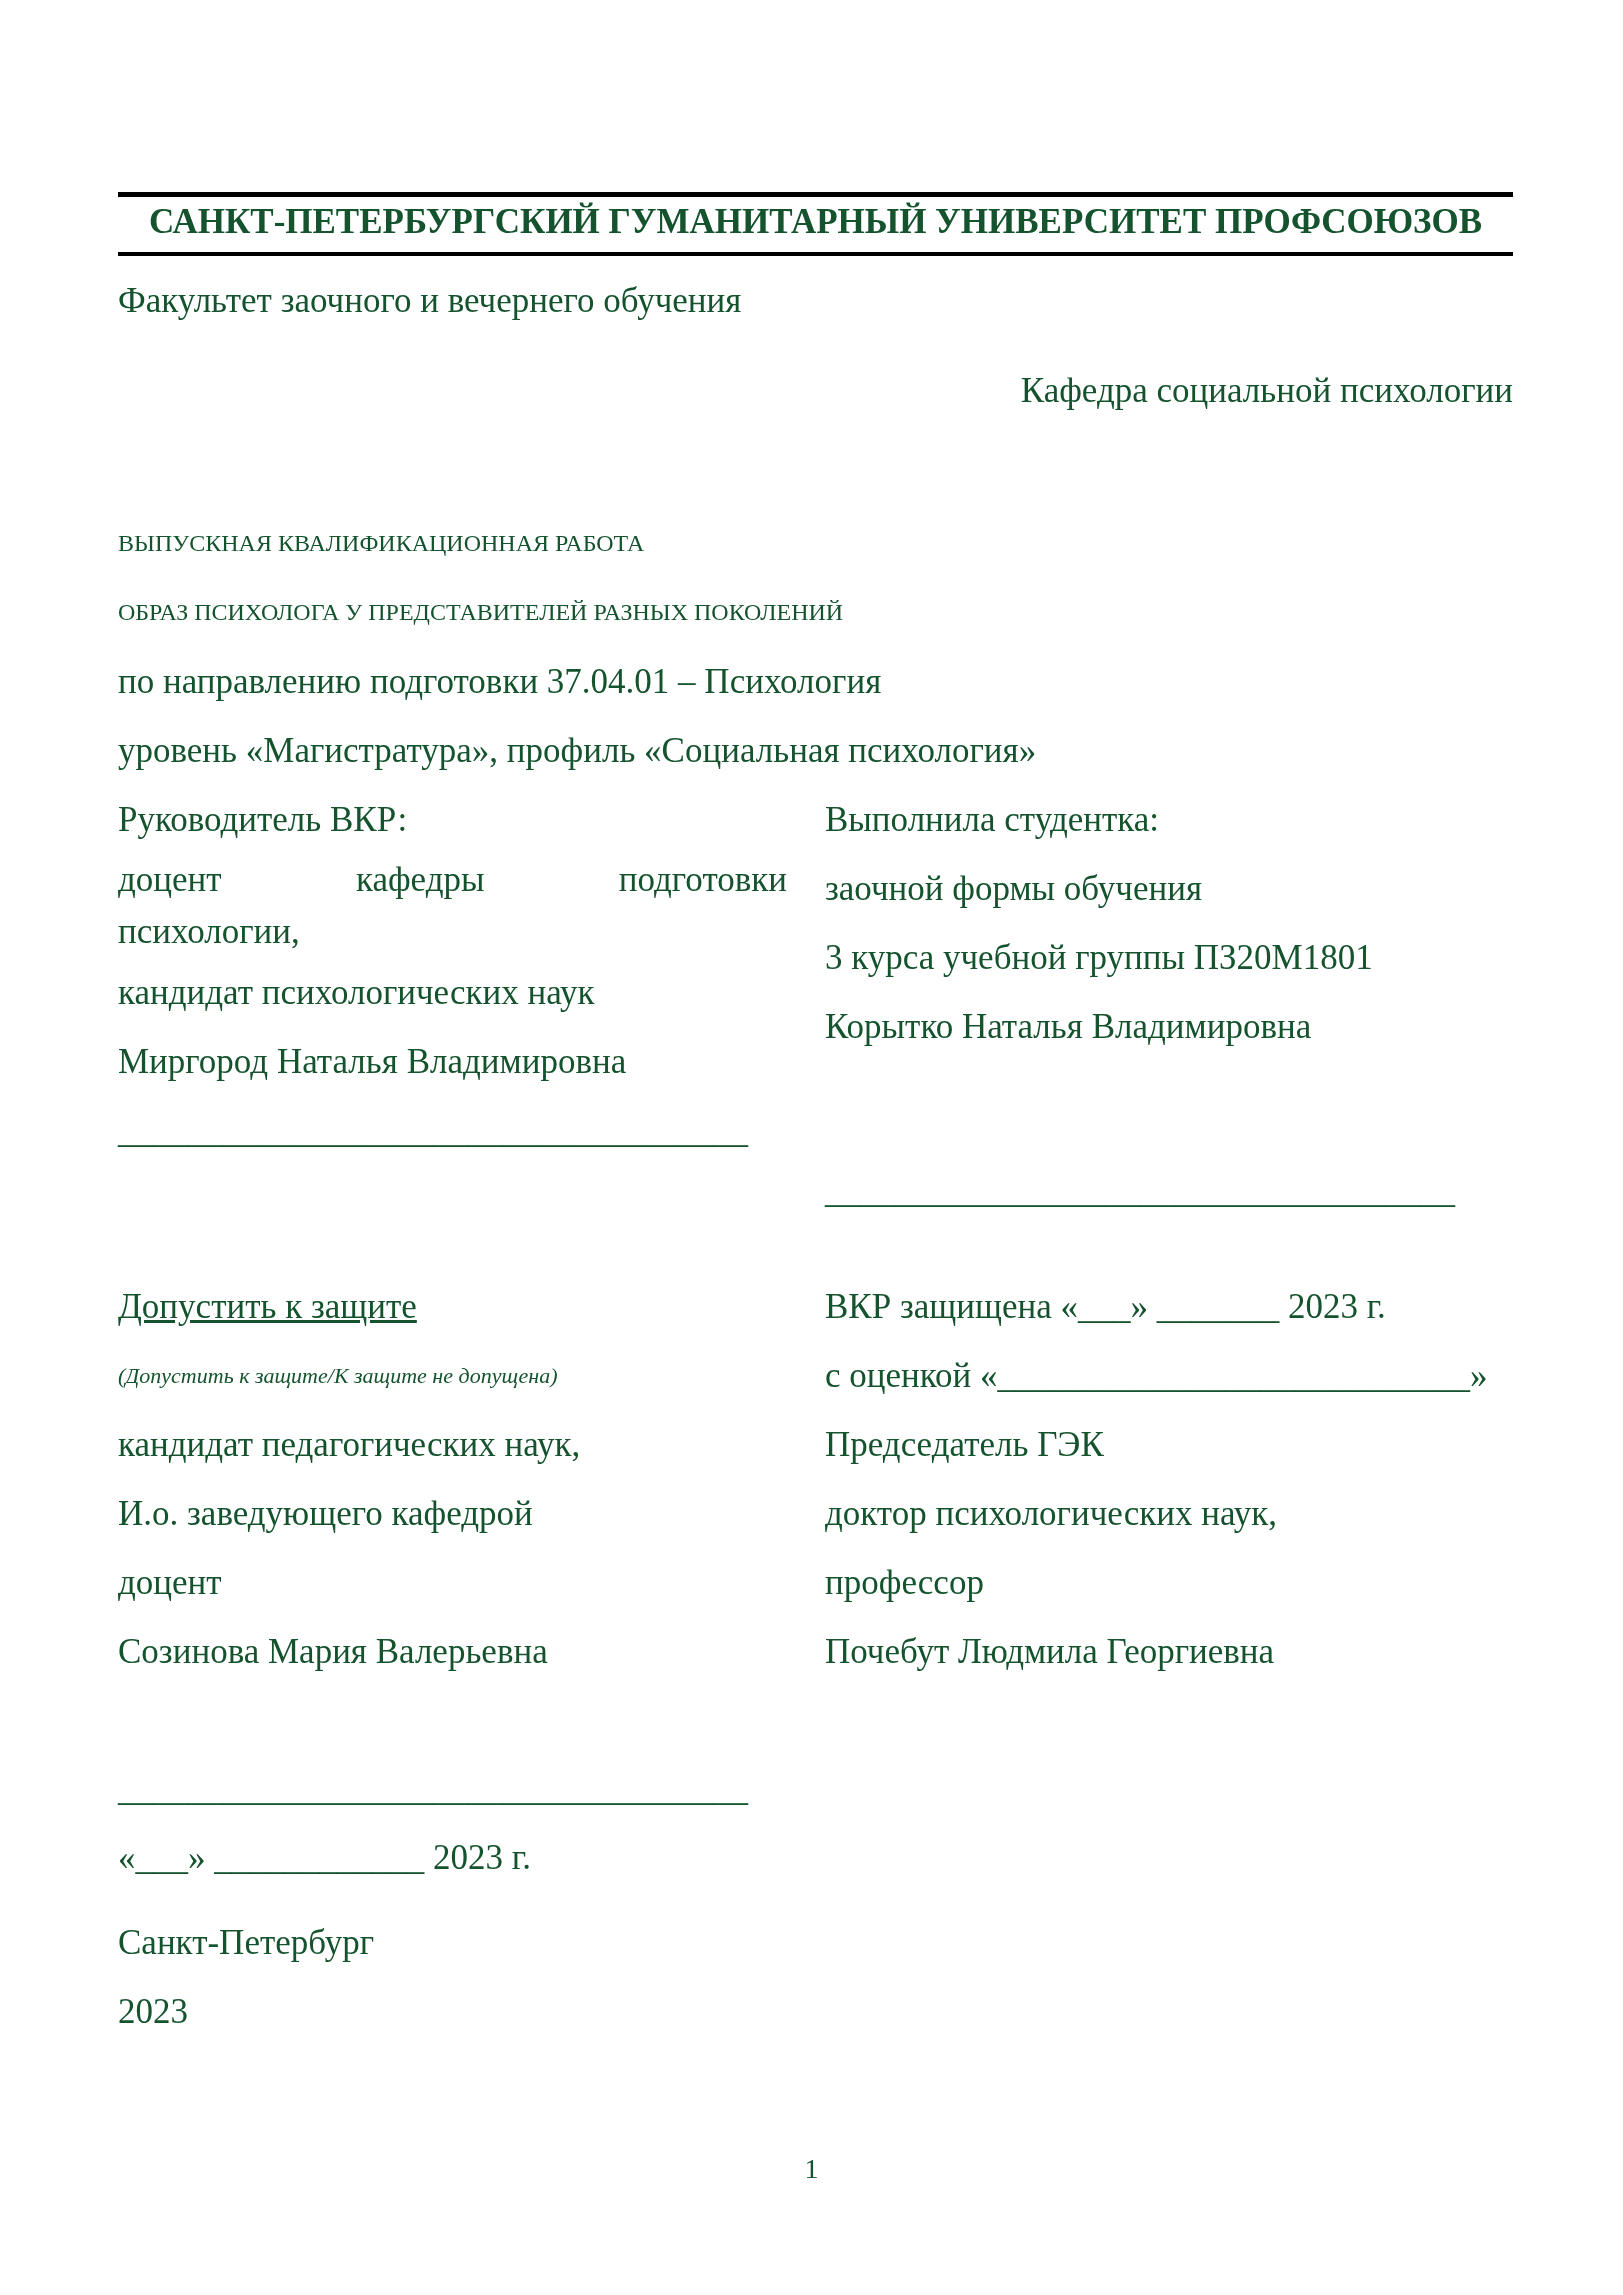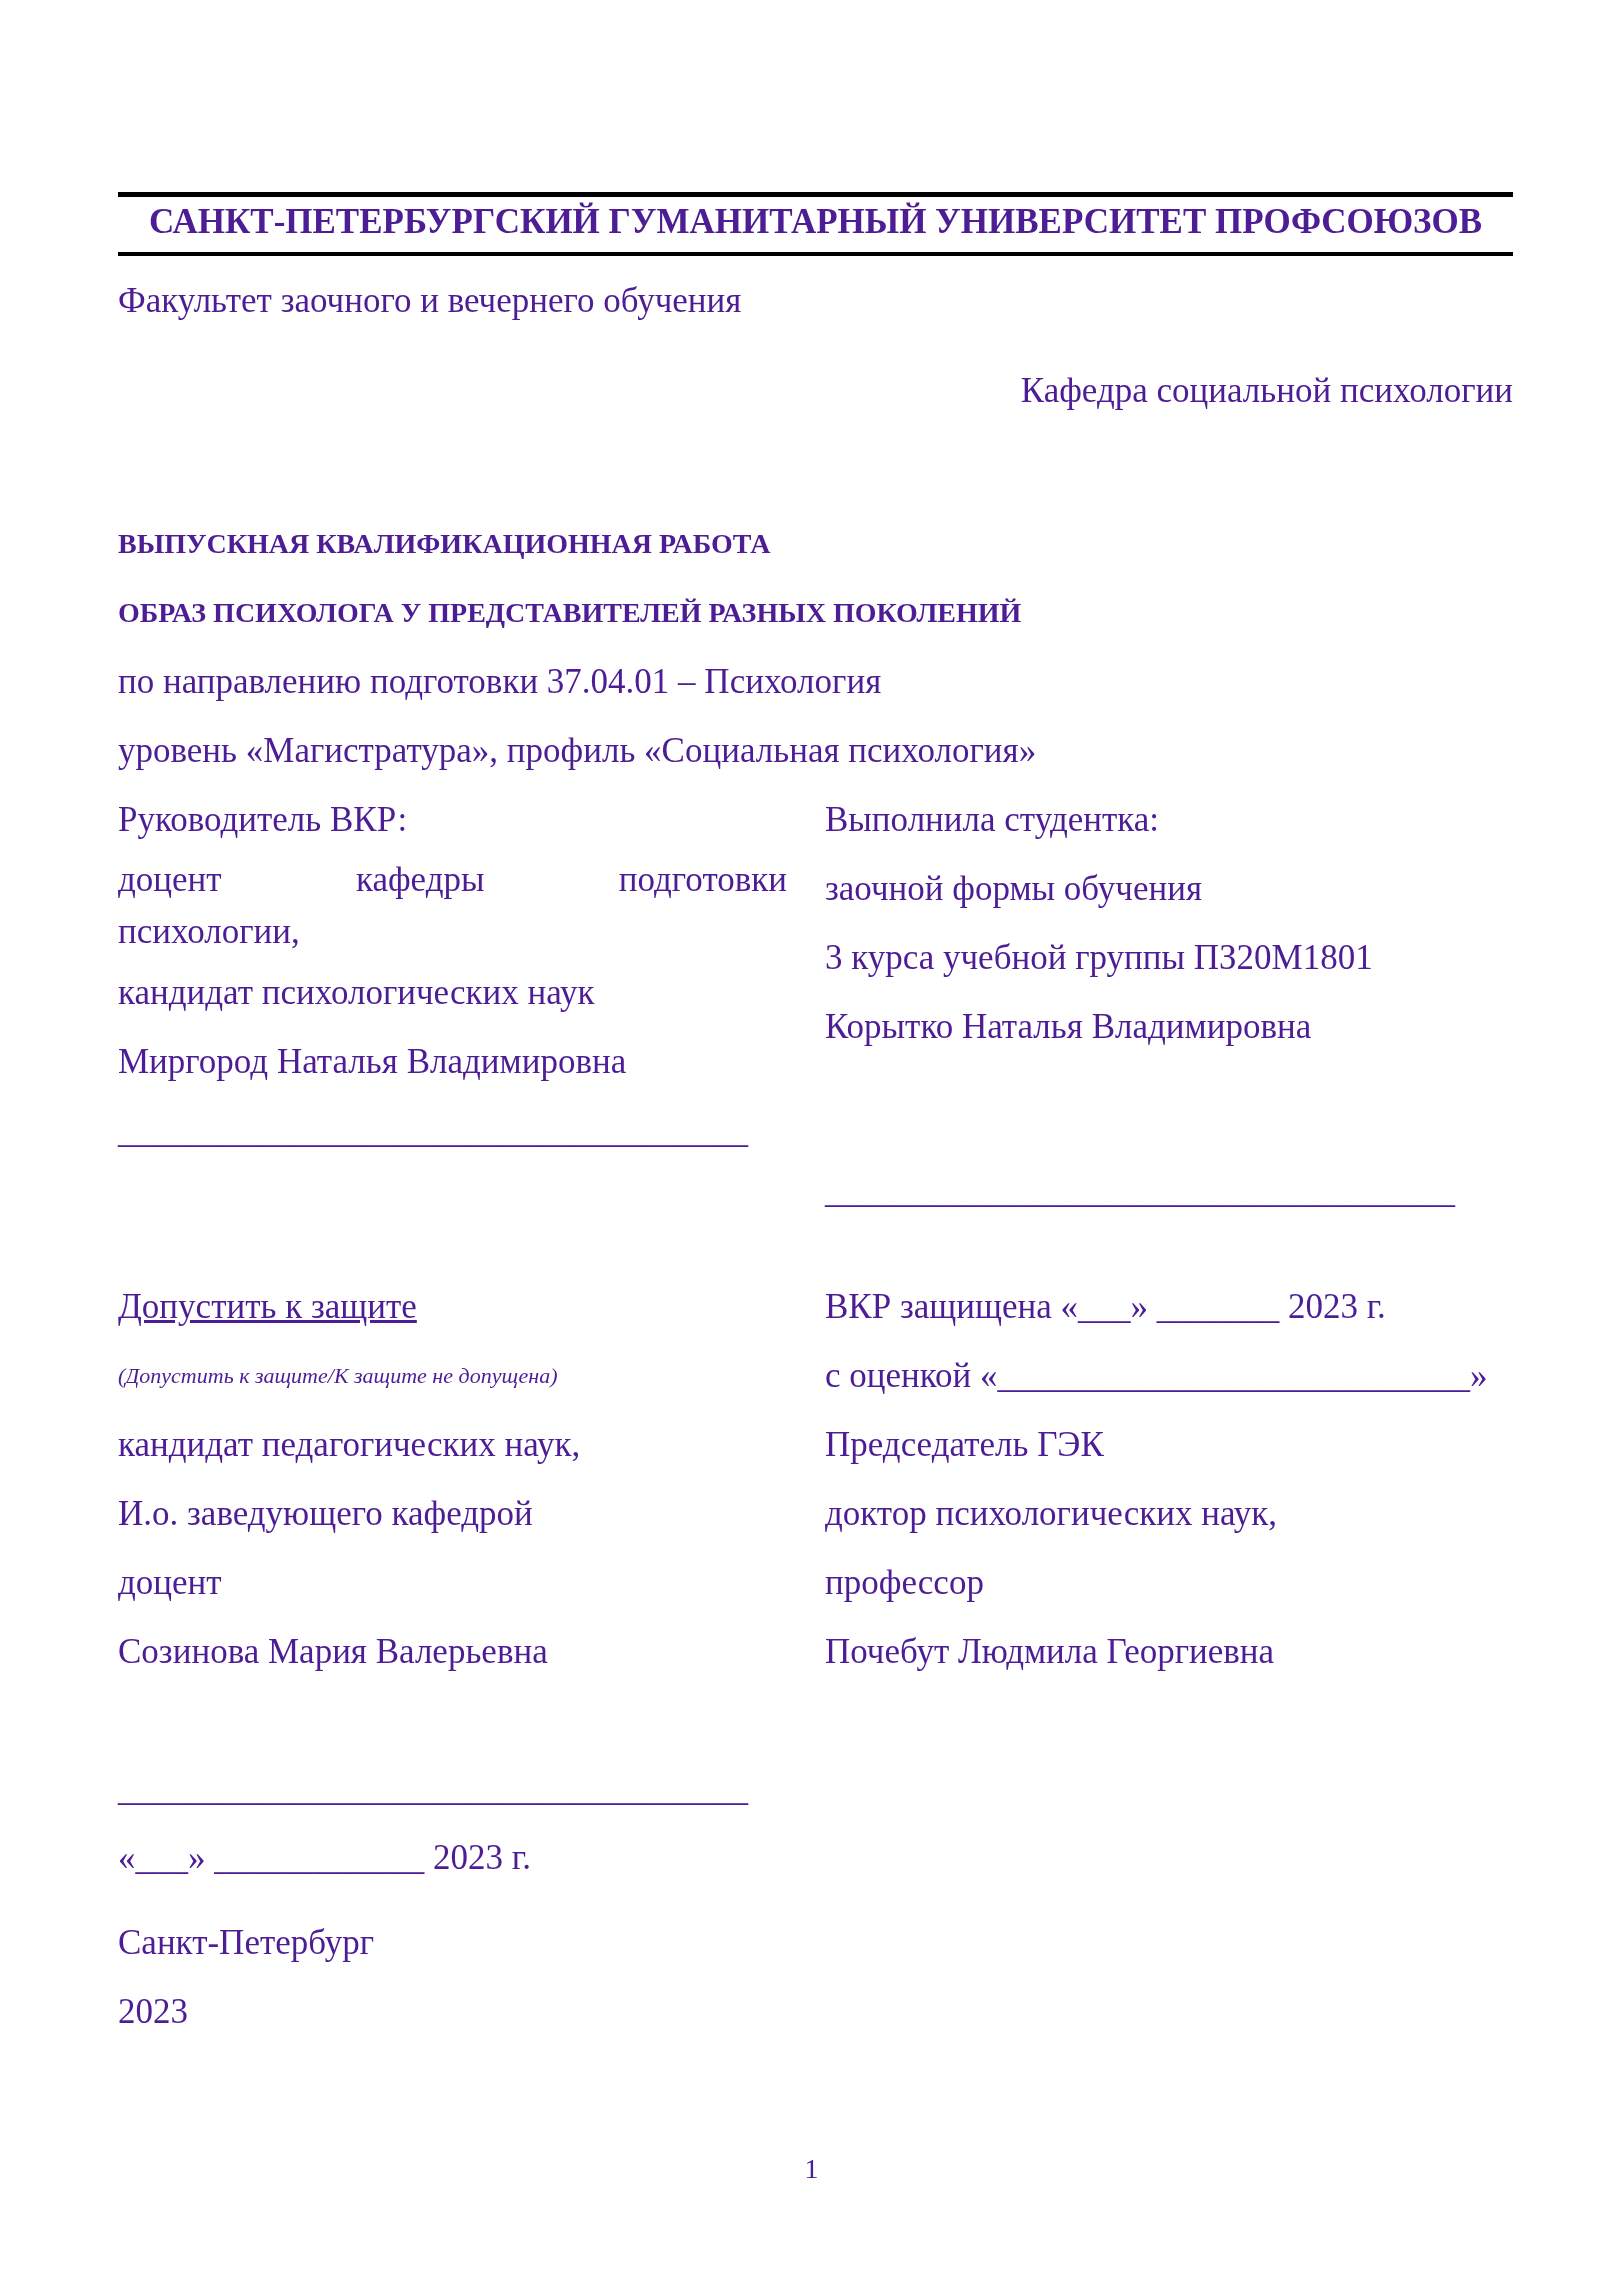--- a/index.html
+++ b/index.html
@@ -3,21 +3,21 @@
 <meta charset="utf-8">
 <style>
   * { margin: 0; padding: 0; box-sizing: border-box; }
   html, body { background: #ffffff; }
   .page {
     position: relative;
     width: 1623px;
     height: 2295px;
     margin: 0 auto;
     background: #ffffff;
-    color: #4c1d95;
+    color: #14532d;
     font-family: "Liberation Serif", "DejaVu Serif", serif;
     font-size: 35px;
     padding: 192px 110px 0 118px;
     overflow: hidden;
   }
   .univ-header {
     border-top: 5.5px solid #000;
     border-bottom: 4.7px solid #000;
     text-align: center;
     font-weight: bold;
@@ -27,21 +27,21 @@
   .center { text-align: left; }
   .right  { text-align: right; }
   .b { font-weight: normal; }
   .u { text-decoration: underline; }
   .ln { line-height: 69px; }
   .ln-s { line-height: 52px; }
   .faculty { margin-top: 20.4px; line-height: 1.4; }
   .department { margin-top: 41px; line-height: 1.4; }
   .title-block { margin-top: 94px; }
   .title-block p { line-height: 69px; }
-  .work-type, .topic { font-weight: bold; font-size: 28px; }
+  .work-type, .topic { font-weight: normal; font-size: 24px; }
   .two-col {
     display: flex;
     justify-content: space-between;
     align-items: flex-start;
   }
   .col-left  { width: 669px; }
   .col-right { width: 688px; }
   .pos1 { text-align: justify; text-align-last: justify; }
   .student-sig { margin-top: 95px; }
   .block2 { margin-top: 47px; }

